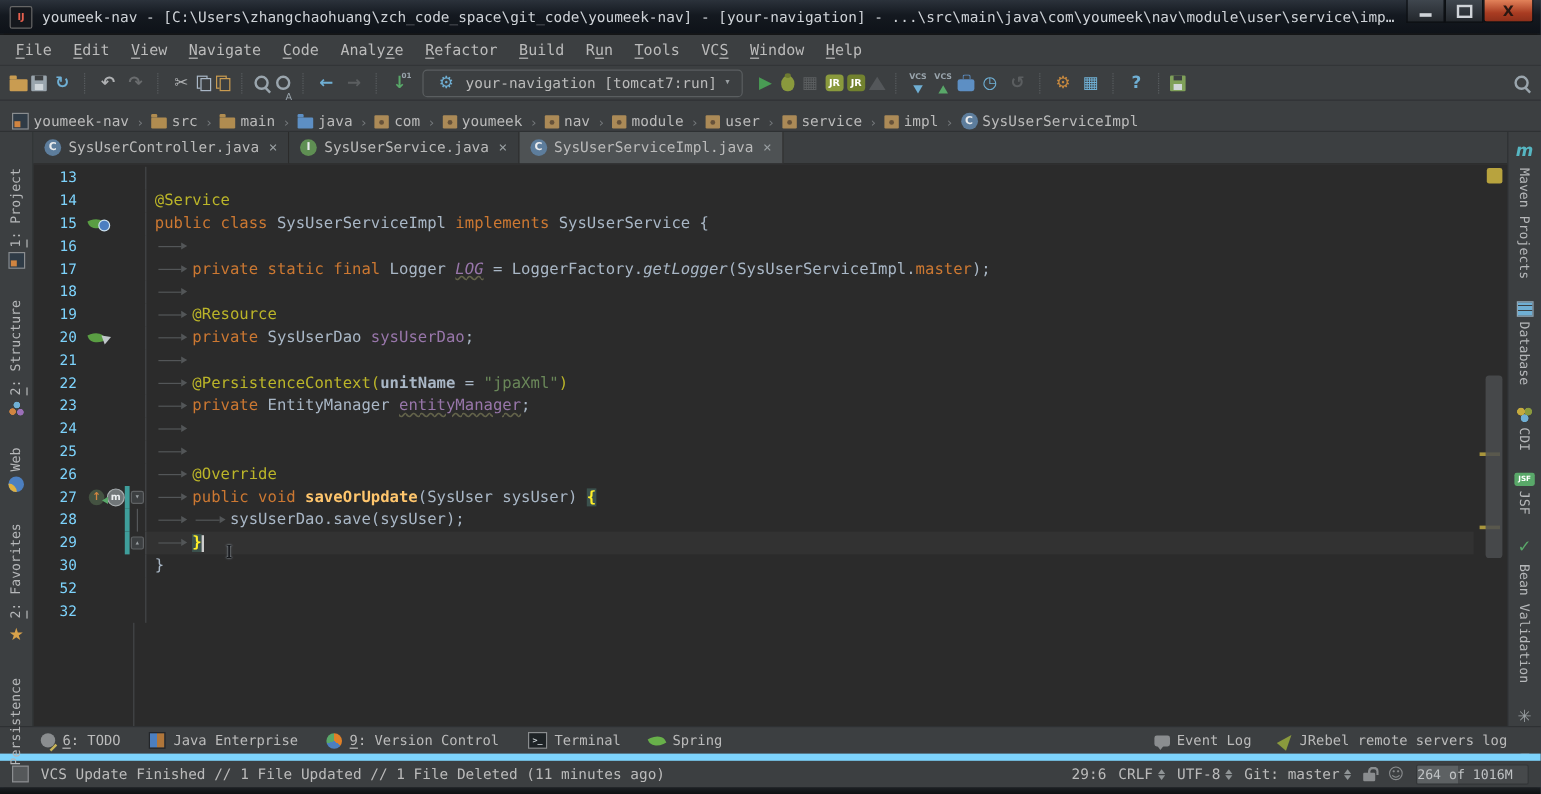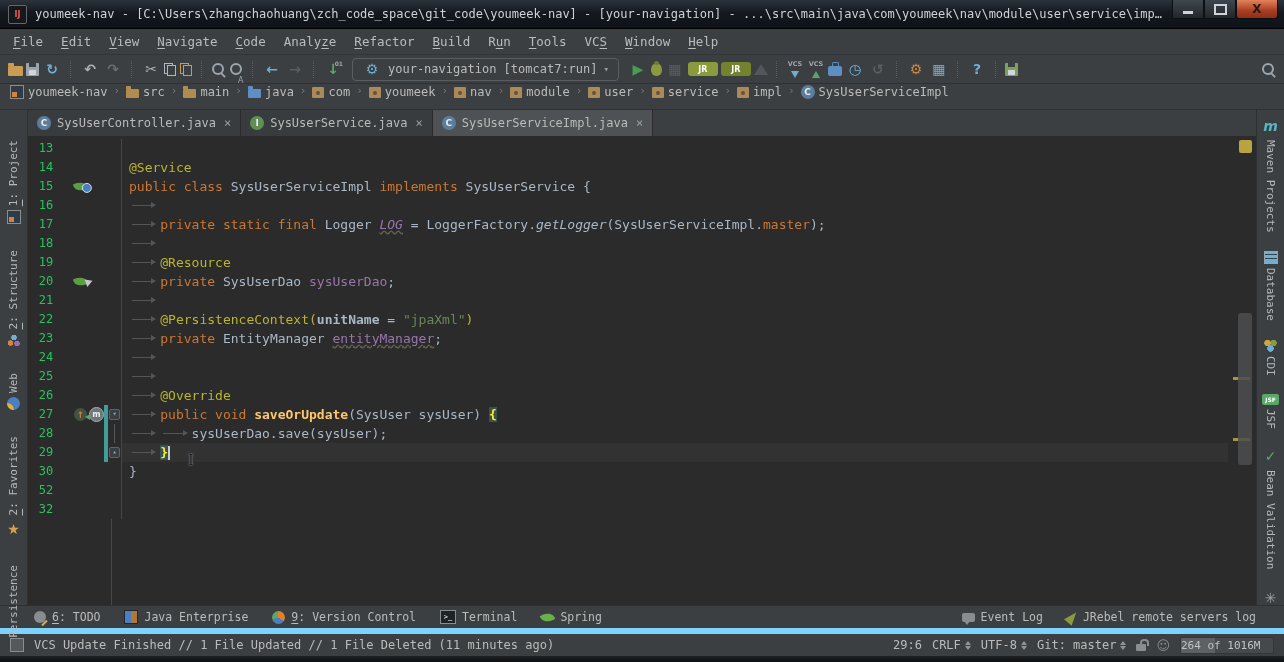--- a/index.html
+++ b/index.html
@@ -33,21 +33,21 @@
   .tspacer{flex:1}
   .ic{width:20px;height:20px;display:inline-flex;align-items:center;justify-content:center;
       font-family:"DejaVu Sans",sans-serif;font-size:14px;color:#afb1b3;flex:none}
   .ic.d{opacity:.4}
   .runcfg{display:inline-flex;align-items:center;gap:6px;height:21px;padding:0 9px;margin:0 6px;
     border:1px solid #5a5e60;border-radius:4px;background:#3C3F41}
   .runcfg-label{font-size:12px;color:#bbbbbb;white-space:nowrap}
   .runcfg-caret{color:#9aa0a3;font-size:9px}
 
   
-  .navbar{height:25px;display:flex;align-items:flex-start;padding:0 8px;background:#3C3F41;border-bottom:1px solid #2e3133;font-size:12px}
+  .navbar{height:25px;display:flex;align-items:flex-end;padding:0 8px;background:#3C3F41;border-bottom:1px solid #2e3133;font-size:12px}
   .crumb{display:inline-flex;align-items:center;gap:4px;padding:1px 2px;color:#bbbbbb;white-space:nowrap}
   .crumb-sep{color:#75797c;padding:0 4px;font-size:11px}
 
   
   .workspace{flex:1;display:flex;min-height:0}
   .stripe{width:27px;background:#3C3F41;display:flex;flex-direction:column;align-items:center}
   .stripe.left{border-right:1px solid #2e3133;padding-top:30px}
   .stripe.right{border-left:1px solid #2e3133;padding-top:6px}
   .tool-btn{display:flex;flex-direction:column;align-items:center;gap:4px;cursor:default}
   .tool-btn .vlabel{font-size:11px;color:#b6b8ba;white-space:nowrap}
@@ -60,21 +60,21 @@
   .tabs{height:26px;display:flex;background:#3C3F41;border-bottom:1px solid #2b2b2b}
   .tab{display:inline-flex;align-items:center;gap:6px;padding:0 9px;font-size:12px;color:#bbbbbb;
        border-right:1px solid #2b2b2b;cursor:default;background:#393c3e}
   .tab.active{background:#4e5254}
   .tab .x{color:#9aa0a3;font-size:12px;margin-left:2px}
 
   .editor{flex:1;position:relative;background:#2B2B2B;overflow:hidden}
   .code{position:absolute;left:0;top:0;right:28px;bottom:0;display:flex;flex-direction:column;padding-top:2px;
         font-size:13px;line-height:19px}
   .line{display:flex;height:19px;flex:none}
-  .ln{width:36px;text-align:center;padding-right:10px;color:#22c55e;font-size:12px;flex:none}
+  .ln{width:36px;text-align:right;padding-right:10px;color:#7dd3fc;font-size:12px;flex:none}
   .gic{width:30px;display:flex;align-items:center;gap:2px;flex:none}
   .vcsc{width:4px;flex:none}
   .vcsc.on{background:#3f9e9b}
   .foldc{width:13px;position:relative;flex:none;display:flex;align-items:center;justify-content:center;
          color:#6a6d6f;font-size:8px}
   .foldc.conn::before{content:"";position:absolute;left:6px;top:0;bottom:0;border-left:1px solid #55585a}
   .fmark{width:9px;height:9px;border:1px solid #5f6264;border-radius:2px;background:#3c3f41;
          display:flex;align-items:center;justify-content:center;line-height:1;font-size:7px;color:#9aa0a3}
   .codearea{flex:1;padding-left:7px;border-left:1px solid #45484a;white-space:pre;min-width:0}
   .line.hl .codearea{background:#323232}
@@ -141,21 +141,21 @@
   .i-copy::before{left:0;top:0}.i-copy::after{left:3px;top:2px}
   .i-paste{width:13px;height:13px;position:relative}
   .i-paste::before,.i-paste::after{content:"";position:absolute;width:7px;height:9px;border:1px solid #c99c51;background:#3c3f41}
   .i-paste::before{left:0;top:0}.i-paste::after{left:3px;top:2px}
   .i-mag{width:15px;height:15px;position:relative}
   .i-mag::before{content:"";position:absolute;left:1px;top:1px;width:8px;height:8px;border:2px solid #9aa5ad;border-radius:50%}
   .i-mag::after{content:"";position:absolute;right:0;bottom:1px;width:6px;height:2px;background:#9aa5ad;transform:rotate(45deg)}
   .i-maga::after{content:"A";background:none;transform:none;font-size:8px;color:#9aa5ad;right:0;bottom:-1px}
   .i-bug{width:11px;height:13px;background:#8a9a3d;border-radius:50% 50% 45% 45%;position:relative}
   .i-bug::before{content:"";position:absolute;top:-2px;left:3px;width:5px;height:4px;background:#6d7a30;border-radius:50%}
-  .i-jr{font:bold 8px "DejaVu Sans",sans-serif;color:#fff;background:#8a9a3d;width:30px;height:14px;border-radius:3px;
+  .i-jr{font:bold 8px "DejaVu Sans",sans-serif;color:#fff;background:#8a9a3d;width:15px;height:14px;border-radius:3px;
         display:inline-flex;align-items:center;justify-content:center}
   .i-jrd{background:#72822f}
   .i-jroff{width:0;height:0;border-left:7px solid transparent;border-right:7px solid transparent;border-bottom:11px solid #787d80}
   .i-vcs{position:relative;width:18px;height:19px;font:bold 6.5px "DejaVu Sans",sans-serif;color:#9aa5ad;
          display:block;text-align:center;line-height:8px;padding-top:1px}
   .i-vcs::after{content:"";position:absolute;left:5px;bottom:1px;border-left:4px solid transparent;border-right:4px solid transparent}
   .i-vcsdn::after{border-top:7px solid #6fafd4}
   .i-vcsup::after{border-bottom:7px solid #59a869}
   .i-shelf{width:14px;height:10px;background:#5d8fc4;border-radius:2px;position:relative;margin-top:4px}
   .i-shelf::before{content:"";position:absolute;top:-4px;left:4px;width:5px;height:3px;border:1px solid #5d8fc4;border-bottom:none;border-radius:2px 2px 0 0}

